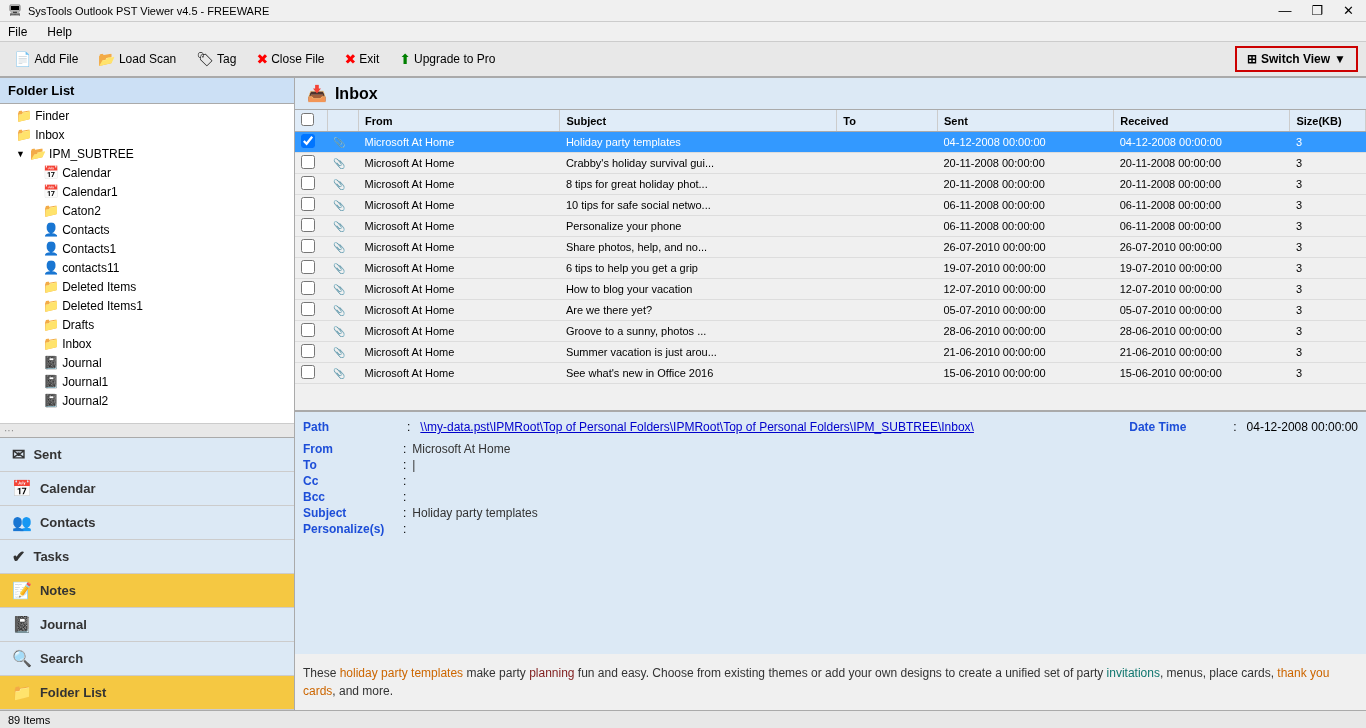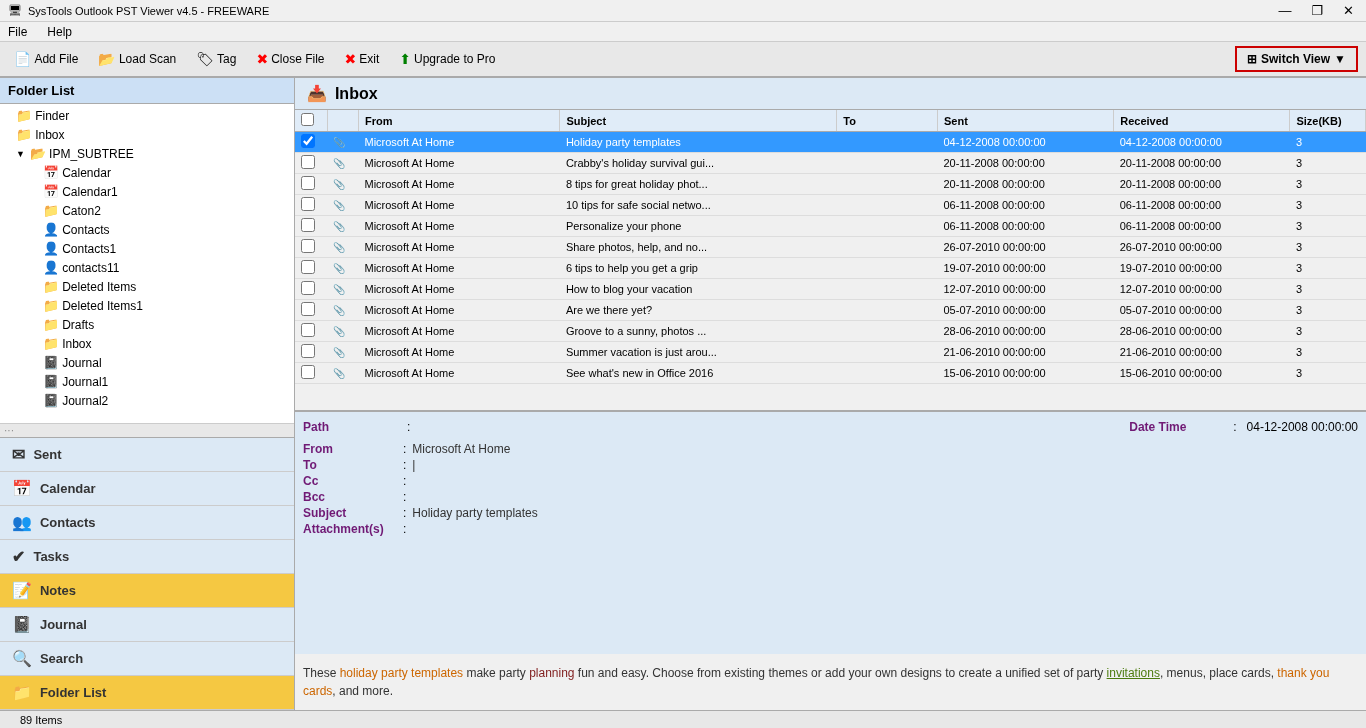--- a/index.html
+++ b/index.html
@@ -58,36 +58,36 @@
     .col-size { width: 60px; }
     #email-list-scroll { height: 300px; overflow-y: auto; overflow-x: hidden; }
 
     
     #preview-pane { flex: 1; border-top: 2px solid #aaa; display: flex; flex-direction: column; overflow: hidden; }
     #preview-tabs { display: flex; background: #e0ecf8; border-bottom: 1px solid #aaa; }
     .preview-tab { padding: 5px 16px; cursor: pointer; font-size: 12px; border-right: 1px solid #ccc; background: #e0ecf8; }
     .preview-tab.active { background: #ffffff; border-bottom: 2px solid #ffffff; font-weight: bold; }
     #preview-content { flex: 1; background: #dce9f5; overflow-y: auto; padding: 8px; }
     .preview-row { display: flex; margin-bottom: 2px; font-size: 12px; }
-    .preview-label { width: 100px; font-weight: bold; color: #701a75; flex-shrink: 0; }
+    .preview-label { width: 100px; font-weight: bold; color: #1d4ed8; flex-shrink: 0; }
     .preview-colon { margin-right: 6px; }
     .preview-value { color: #333; }
     .preview-path-row { display: flex; justify-content: space-between; margin-bottom: 8px; font-size: 12px; }
     .preview-path-left { display: flex; gap: 4px; }
     .preview-path-right { display: flex; gap: 4px; }
     .preview-link { color: #0000cc; text-decoration: underline; cursor: pointer; }
     #preview-body { padding: 10px 8px; font-size: 12px; color: #333; line-height: 1.5; }
 
     
     #email-list-scroll::-webkit-scrollbar { width: 14px; }
     #email-list-scroll::-webkit-scrollbar-track { background: #f0f0f0; }
     #email-list-scroll::-webkit-scrollbar-thumb { background: #aaa; border: 1px solid #888; }
 
     
-    #statusbar { height: 18px; background: #e8e8e8; border-top: 1px solid #aaa; display: flex; align-items: center; padding: 0 20px; font-size: 11px; }
+    #statusbar { height: 18px; background: #e8e8e8; border-top: 1px solid #aaa; display: flex; align-items: center; padding: 0 8px; font-size: 11px; }
 
     .attach-icon { font-size: 10px; }
   </style>
 </head>
 <body>
 
 <div id="titlebar">
   <div id="titlebar-left">
     <span>🖥</span>
     <span>SysTools Outlook PST Viewer v4.5 - FREEWARE</span>
@@ -407,20 +407,21 @@
           </tbody>
       </table>
     </div>
 
     <div id="preview-pane">
       <div id="preview-content">
         <div class="preview-path-row">
           <div class="preview-path-left">
             <span class="preview-label">Path</span>
             <span class="preview-colon">:</span>
+            <span class="preview-link">\\my-data.pst\IPMRoot\Top of Personal Folders\IPMRoot\Top of Personal Folders\IPM_SUBTREE\Inbox\</span>
           </div>
           <div class="preview-path-right">
             <span class="preview-label">Date Time</span>
             <span class="preview-colon">:</span>
             <span>04-12-2008 00:00:00</span>
           </div>
         </div>
         <div id="preview-fields">
 
         <div class="preview-row">
@@ -442,28 +443,28 @@
               <span class="preview-label">Bcc</span>
               <span class="preview-colon">:</span>
               <span class="preview-value"></span>
             </div>
             <div class="preview-row">
               <span class="preview-label">Subject</span>
               <span class="preview-colon">:</span>
               <span class="preview-value">Holiday party templates</span>
             </div>
             <div class="preview-row">
-              <span class="preview-label">Attachment(s)</span>
+              <span class="preview-label">Personalize(s)</span>
               <span class="preview-colon">:</span>
               <span class="preview-value"></span>
             </div>
           </div>
       </div>
       <div id="preview-body">
-        These <span style="color:#cc6600">holiday party templates</span> make party <span style="color:#7f1d1d">planning</span> fun and easy. Choose from existing themes or add your own designs to create a unified set of party <span style="color:#4d7c0f; text-decoration:underline; cursor:pointer">invitations</span>, menus, place cards, <span style="color:#cc6600">thank you cards</span>, and more.
+        These <span style="color:#cc6600">holiday party templates</span> make party <span style="color:#7f1d1d">planning</span> fun and easy. Choose from existing themes or add your own designs to create a unified set of party <span style="color:#0f766e; cursor:pointer">invitations</span>, menus, place cards, <span style="color:#cc6600">thank you cards</span>, and more.
       </div>
     </div>
   </div>
 </div>
 
 <div id="statusbar">
   <span>89 Items</span>
 </div>
 
 </body></html>

